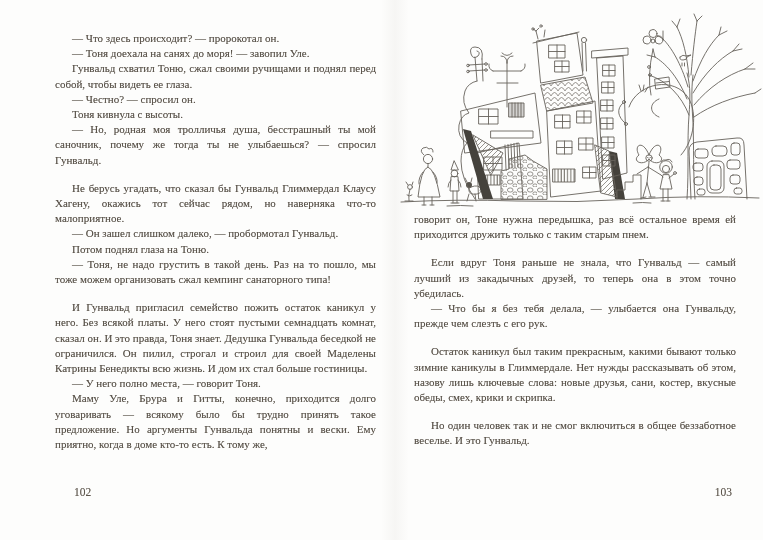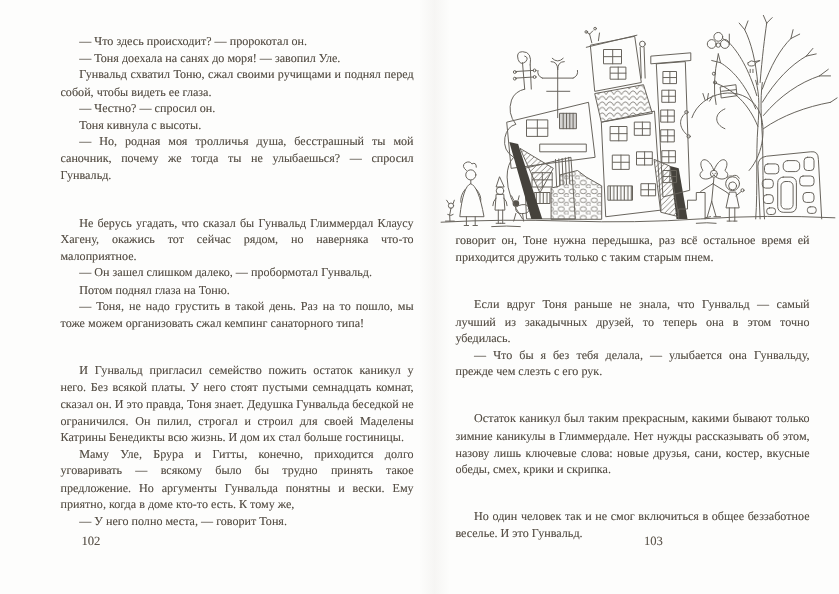--- a/index.html
+++ b/index.html
@@ -10,31 +10,31 @@
   }
   .gutter{
     position:absolute;left:381px;top:0;width:28px;height:540px;
     background:linear-gradient(to right,rgba(125,115,100,0) 0%,rgba(125,115,100,0.055) 50%,rgba(125,115,100,0) 100%);
   }
   .text-block{
     position:absolute;color:#575047;font-size:11px;line-height:15.2px;
     text-align:justify;text-shadow:0 0 0.5px rgba(87,80,71,0.45);
   }
   .text-block p{margin:0;text-indent:17px;}
-  .text-block p.gap{margin-top:28px;}
+  .text-block p.gap{margin-top:13px;}
   .text-block p.no-indent{text-indent:0;}
   .left-text{left:55px;top:31px;width:321px;}
   .right-text{left:414px;top:212px;width:322px;}
   .page-num{
     position:absolute;top:486px;font-size:11.5px;color:#5d564d;
     text-shadow:0 0 0.5px rgba(87,80,71,0.4);
     margin-left:19px;
   }
   .pn-left{left:55px;}
-  .pn-right{left:414px;width:322px;text-align:center;}
+  .pn-right{left:391px;width:322px;text-align:right;}
   .illus{position:absolute;left:397px;top:11px;width:366px;height:200px;}
   .illus svg{display:block;width:100%;height:100%;}
 </style>
 </head>
 <body>
 
 <div class="spread">
 
   <div class="gutter"></div>
 
@@ -43,22 +43,22 @@
     <p>— Тоня доехала на санях до моря! — завопил Уле.</p>
     <p>Гунвальд схватил Тоню, сжал своими ручищами и поднял перед собой, чтобы видеть ее глаза.</p>
     <p>— Честно? — спросил он.</p>
     <p>Тоня кивнула с высоты.</p>
     <p>— Но, родная моя тролличья душа, бесстрашный ты мой саночник, почему же тогда ты не улыбаешься? — спросил Гунвальд.</p>
     <p class="gap">Не берусь угадать, что сказал бы Гунвальд Глиммердал Клаусу Хагену, окажись тот сейчас рядом, но наверняка что-то малоприятное.</p>
     <p>— Он зашел слишком далеко, — пробормотал Гунвальд.</p>
     <p>Потом поднял глаза на Тоню.</p>
     <p>— Тоня, не надо грустить в такой день. Раз на то пошло, мы тоже можем организовать сжал кемпинг санаторного типа!</p>
     <p class="gap">И Гунвальд пригласил семейство пожить остаток каникул у него. Без всякой платы. У него стоят пустыми семнадцать комнат, сказал он. И это правда, Тоня знает. Дедушка Гунвальда беседкой не ограничился. Он пилил, строгал и строил для своей Маделены Катрины Бенедикты всю жизнь. И дом их стал больше гостиницы.</p>
+    <p>— У него полно места, — говорит Тоня.</p>
     <p>Маму Уле, Брура и Гитты, конечно, приходится долго уговаривать — всякому было бы трудно принять такое предложение. Но аргументы Гунвальда понятны и вески. Ему приятно, когда в доме кто-то есть. К тому же,</p>
-    <p>— У него полно места, — говорит Тоня.</p>
   </div>
   <div class="page-num pn-left">102</div>
 
   <div class="illus" role="img" aria-label="Pen-and-ink drawing: a cluster of crooked houses built into a violin shape with a scroll, pegs, f-hole, stone walls, a tall narrow tower and a flower-topped pole; a bare tree with a bird, a small stone cottage, stairs; on the left a woman, a child and two puppies; on the right a horned troll creature holding hands with a curly-haired girl.">
     <svg viewBox="0 0 366 200" xmlns="http://www.w3.org/2000/svg">
       <defs>
         <pattern id="scales" width="7" height="5" patternUnits="userSpaceOnUse">
           <path d="M0 5 Q3.5 -2 7 5" fill="none" stroke="#6b6760" stroke-width="0.7"></path>
         </pattern>
         <pattern id="pebbles" width="10" height="8" patternUnits="userSpaceOnUse">

